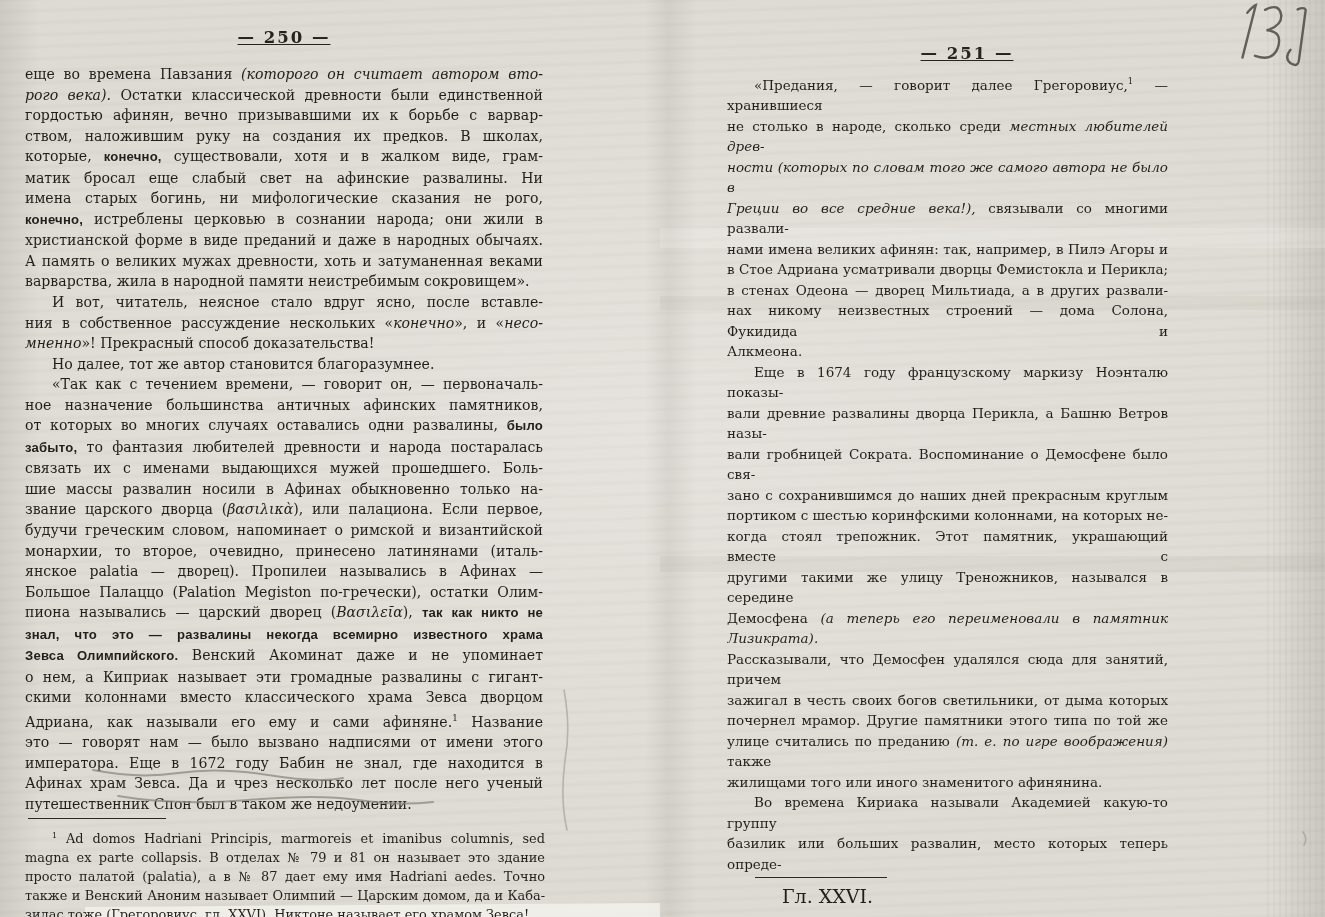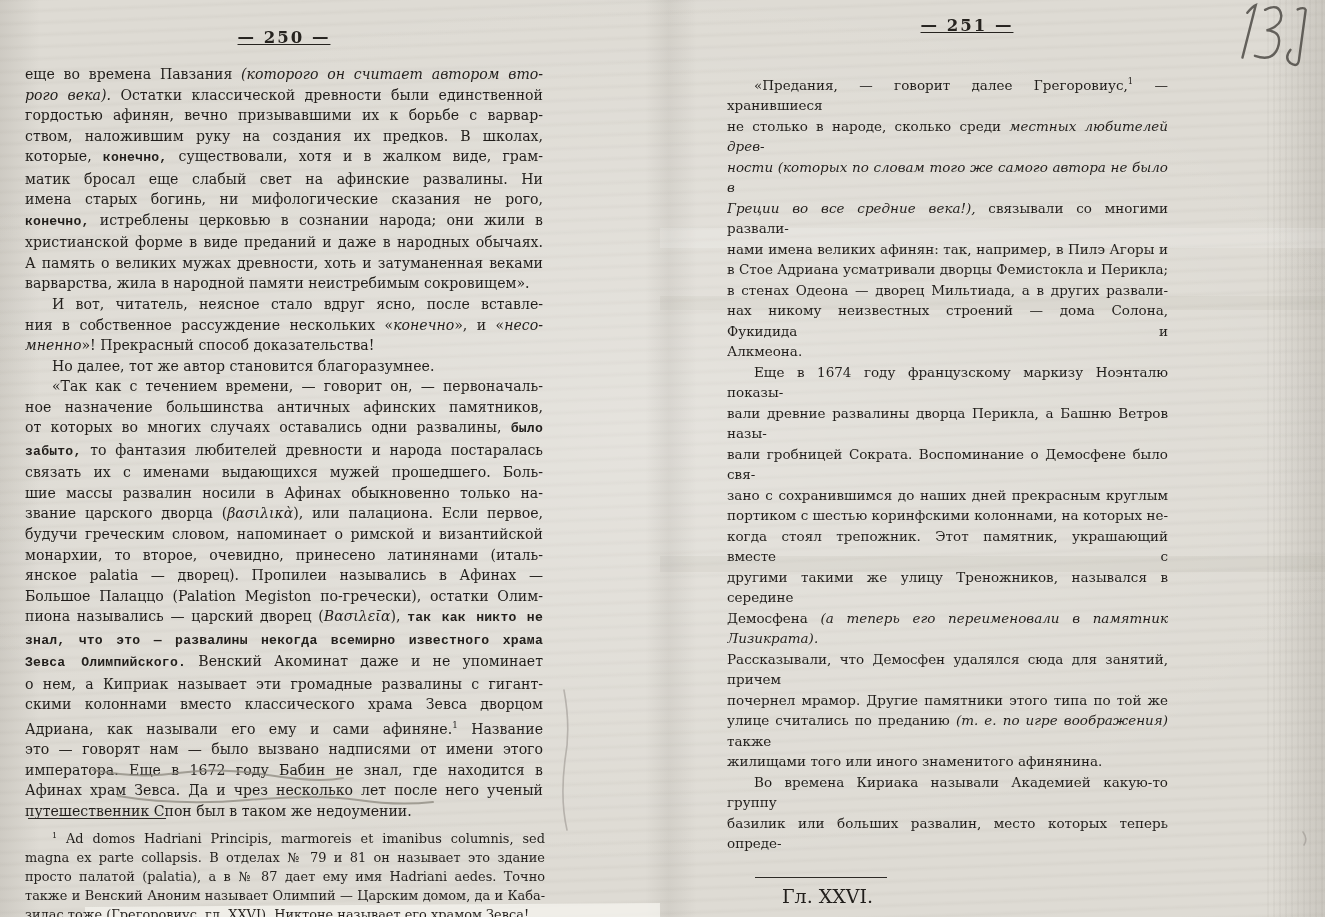--- a/index.html
+++ b/index.html
@@ -32,35 +32,35 @@
   .edge-strip{
     position:absolute;left:85px;top:905px;width:575px;height:14px;pointer-events:none;
     background:rgba(246,244,239,0.75);transform:rotate(-0.4deg);
   }
 
   .pagenum{
     position:absolute;text-align:center;font-weight:bold;
     font-size:16.5px;letter-spacing:2px;color:#26231f;text-decoration:underline;
   }
   #pn-left{left:25px;top:28px;width:518px;}
-  #pn-right{left:747px;top:16px;width:440px;}
+  #pn-right{left:747px;top:44px;width:440px;}
 
   .body-text{position:absolute;}
   #left-main{left:25px;top:64px;width:518px;font-size:14.1px;line-height:20.55px;}
   #right-main{left:727px;top:71px;width:441px;font-size:13.5px;line-height:20.5px;}
   #left-foot{left:25px;top:826px;width:520px;font-size:12.9px;line-height:19px;}
   #right-foot{left:755px;top:886px;width:300px;font-size:19px;line-height:20px;}
 
   .ln{
     text-align:justify;text-align-last:justify;
     overflow:hidden;
   }
   .ln.end{text-align-last:left;}
   .ln.ind{text-indent:27px;}
-  .b{font-family:Liberation Mono, monospace;font-weight:700;font-size:0.93em;letter-spacing:0.2px;}
+  .b{font-family:Liberation Sans, sans-serif;font-weight:700;font-size:0.93em;letter-spacing:0.2px;}
   .i{font-style:italic;}
   .sup{font-size:0.62em;vertical-align:super;}
 
   .fnsep{position:absolute;border-top:1.6px solid #2c2925;}
   #sep-left{left:28px;top:818px;width:138px;}
   #sep-right{left:755px;top:877px;width:132px;}
 
   .marks{position:absolute;inset:0;pointer-events:none;}
 </style>
 </head>
@@ -136,20 +136,21 @@
     <div class="ln end"><span class="">Алкмеона.</span></div>
     <div class="ln ind"><span class="">Еще в 1674 году французскому маркизу Ноэнталю показы-</span></div>
     <div class="ln"><span class="">вали древние развалины дворца Перикла, а Башню Ветров назы-</span></div>
     <div class="ln"><span class="">вали гробницей Сократа.  Воспоминание о Демосфене было свя-</span></div>
     <div class="ln"><span class="">зано с сохранившимся до наших дней прекрасным круглым</span></div>
     <div class="ln"><span class="">портиком с шестью коринфскими колоннами, на которых не-</span></div>
     <div class="ln"><span class="">когда стоял трепожник.  Этот памятник, украшающий вместе с</span></div>
     <div class="ln"><span class="">другими такими же улицу Треножников, назывался в середине</span></div>
     <div class="ln"><span class="">Демосфена </span><span class="i">(а теперь его переименовали в памятник Лизикрата).</span></div>
     <div class="ln"><span class="">Рассказывали, что Демосфен удалялся сюда для занятий, причем</span></div>
+    <div class="ln"><span class="">зажигал в честь своих богов светильники, от дыма которых</span></div>
     <div class="ln"><span class="">почернел мрамор.  Другие памятники этого типа по той же</span></div>
     <div class="ln"><span class="">улице считались по преданию </span><span class="i">(т. е. по игре воображения)</span><span class=""> также</span></div>
     <div class="ln end"><span class="">жилищами того или иного знаменитого афинянина.</span></div>
     <div class="ln ind"><span class="">Во времена Кириака называли Академией какую-то группу</span></div>
     <div class="ln"><span class="">базилик или больших развалин, место которых теперь опреде-</span></div>
     <div class="ln"></div>
   </div>
 <div class="fnsep" id="sep-right"></div>
 <div class="body-text" id="right-foot">
     <div class="ln ind end"><span class="">Гл. XXVI.</span></div>

